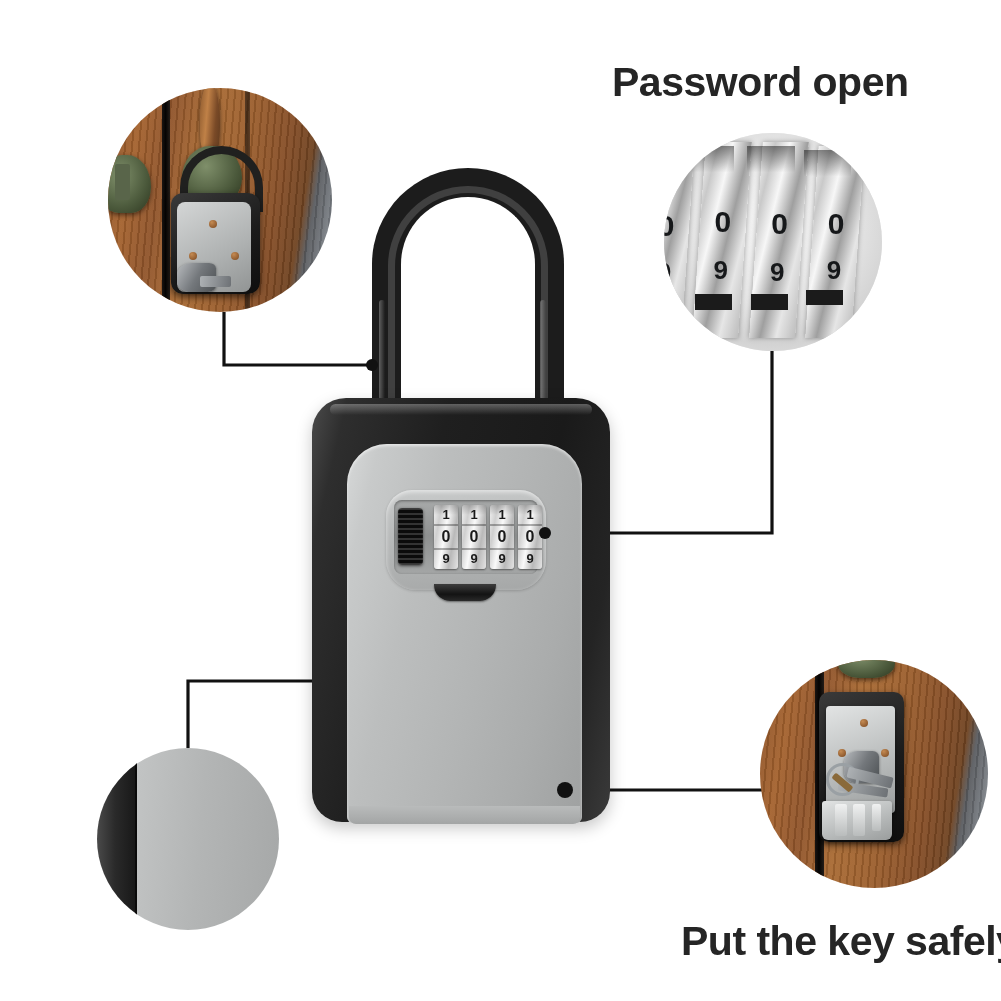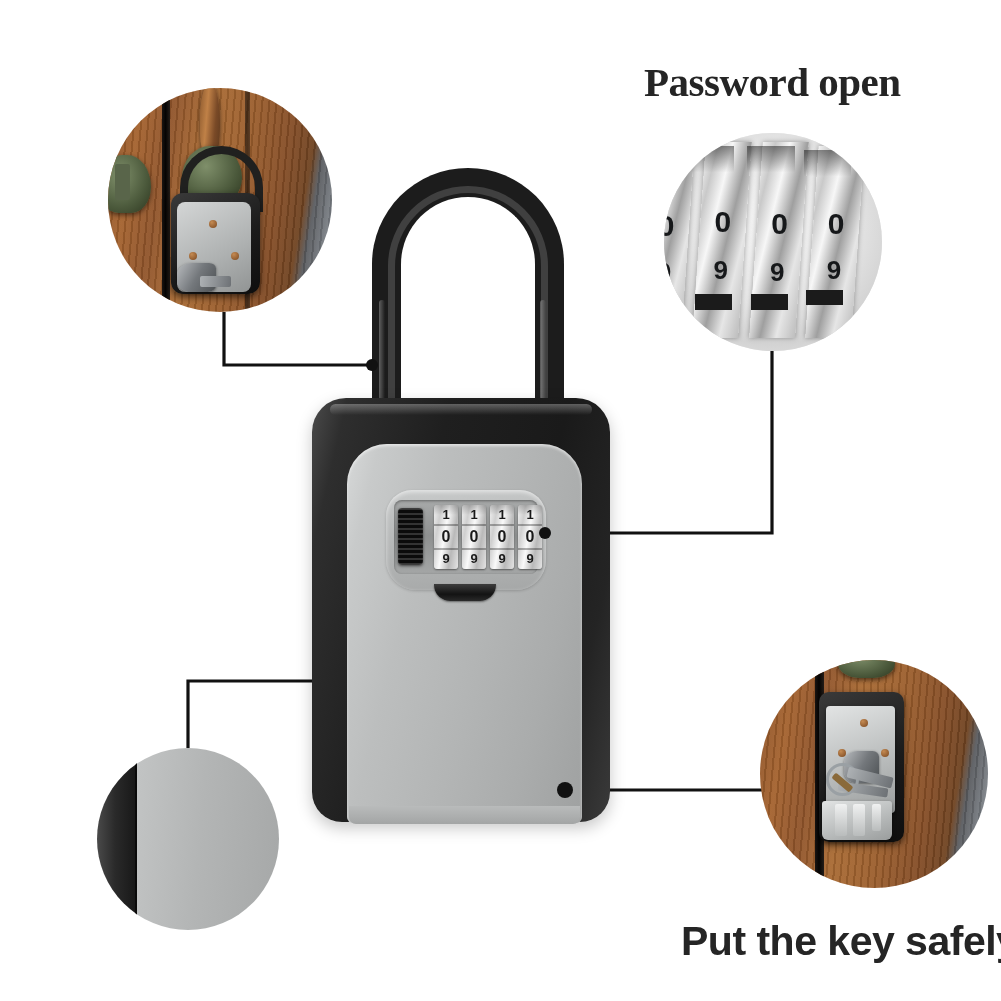--- a/index.html
+++ b/index.html
@@ -22,24 +22,23 @@
   .caption {
     position: absolute;
     font-family: "Liberation Sans", sans-serif;
     font-weight: bold;
     color: #252525;
     letter-spacing: -0.5px;
     white-space: nowrap;
     line-height: 1;
   }
   #caption-password-open {
-    left: 644px;
+    left: 612px;
     top: 62px;
     font-size: 41px;
-    font-family: Liberation Serif, serif;
   }
   #caption-put-key-safely {
     left: 681px;
     top: 921px;
     font-size: 41px;
   }
 
   
   #leaders {
     position: absolute;

